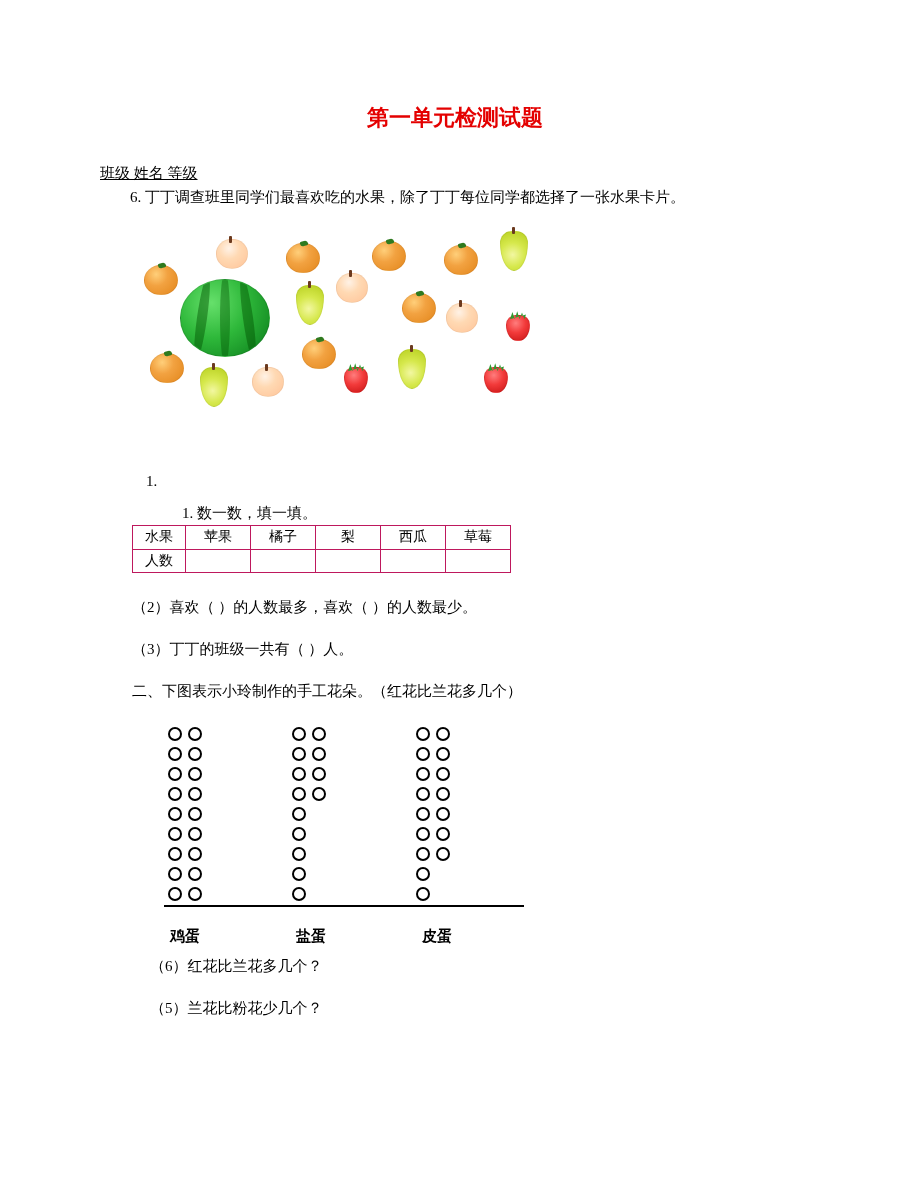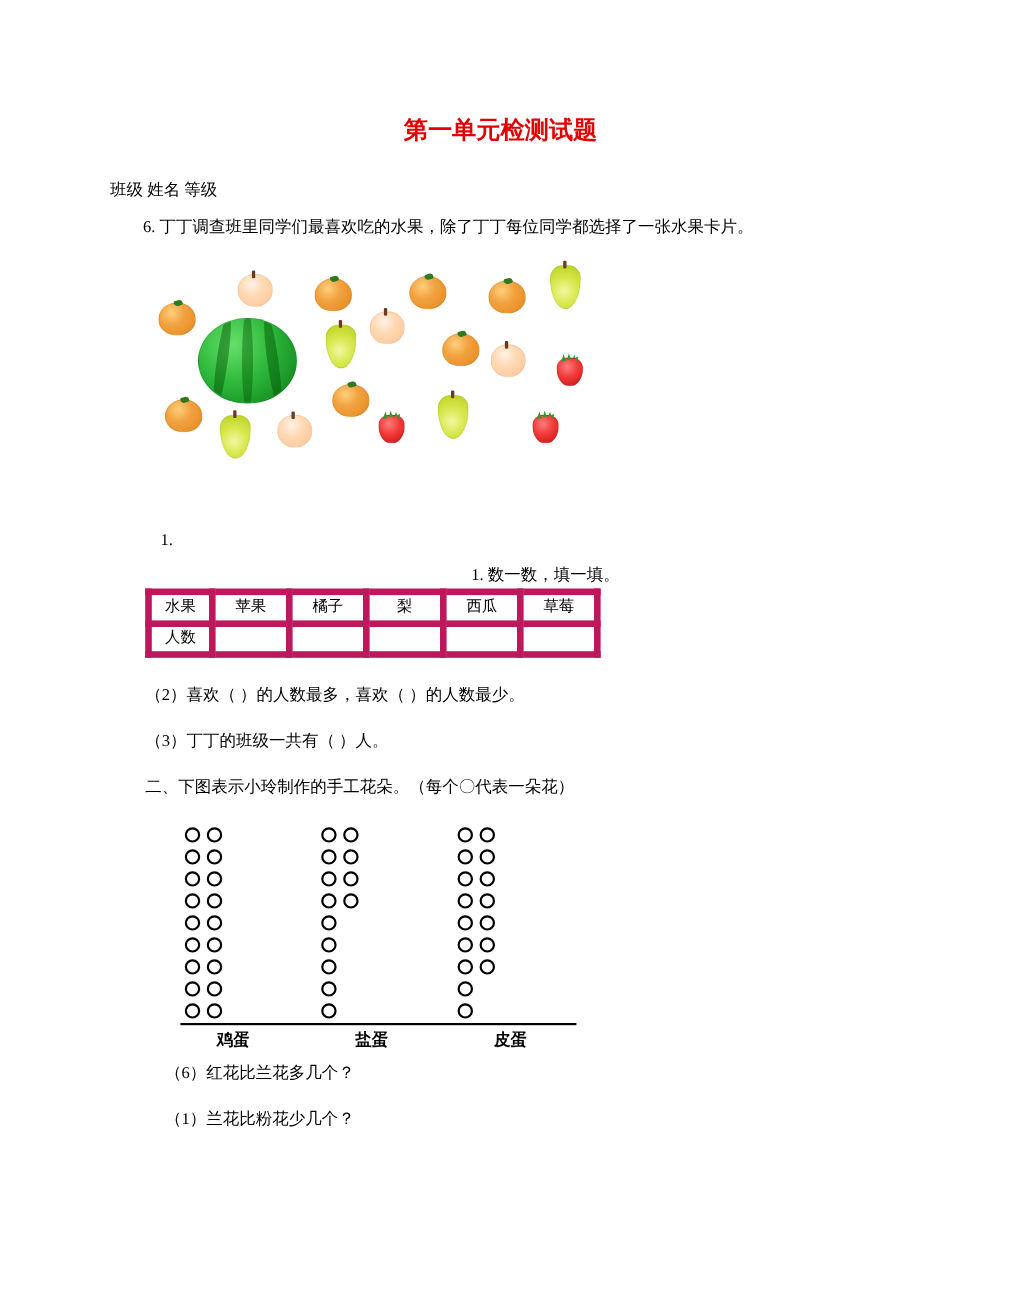--- a/index.html
+++ b/index.html
@@ -20,21 +20,21 @@
   }
   h1.title {
     margin: 0 0 26px 0;
     text-align: center;
     font-size: 22px;
     font-weight: bold;
     color: #e40000;
     font-family: "SimSun","宋体",serif;
   }
   .fields {
-    margin-bottom: 10px;
+    text-decoration: underline;
   }
   .indent {
     padding-left: 2em;
   }
   .fruit-stage {
     position: relative;
     width: 420px;
     height: 220px;
     margin: 18px 0 22px 44px;
   }
@@ -116,21 +116,21 @@
 
   .q-number {
     padding-left: 46px;
     margin-bottom: 8px;
   }
   .subtable {
     border-collapse: collapse;
     margin: 0 0 22px 32px;
   }
   .subtable td {
-    border: 6px solid #be185d;
+    border: 1px solid #be185d;
     width: 64px;
     height: 22px;
     text-align: center;
     font-size: 14px;
     padding: 0;
   }
   .subtable td.hdr { width: 52px; }
   .q-line { margin: 0 0 18px 32px; }
 
   .section-two { margin: 6px 0 18px 32px; }
@@ -170,21 +170,21 @@
     box-sizing: border-box;
   }
   .circ.ghost { visibility: hidden; }
   .tally-labels {
     display: flex;
     gap: 40px;
     padding: 2px 4px 0 4px;
     font-weight: bold;
     font-size: 15px;
   }
-  .tally-labels span { display:inline-block; width:84px; text-align:center; padding-left:2px; }
+  .tally-labels span { display:inline-block; width:84px; text-align:left; padding-left:2px;margin-top:15px; }
 
   .flower-labels { margin: 10px 0 18px 60px; }
   .sub-q { margin: 0 0 18px 50px; }
 </style>
 </head>
 <body>
 
 <div class="page">
 
   <h1 class="title">第一单元检测试题</h1>
@@ -216,21 +216,21 @@
     <div class="fruit pear" style="left:152px; top:58px;"></div>
     <div class="fruit pear" style="left:56px;  top:140px;"></div>
     <div class="fruit pear" style="left:254px; top:122px;"></div>
 
     <div class="fruit strawberry" style="left:362px; top:88px;"></div>
     <div class="fruit strawberry" style="left:200px; top:140px;"></div>
     <div class="fruit strawberry" style="left:340px; top:140px;"></div>
   </div>
 
   <div class="q-number">1.</div>
-  <div class="indent" style="padding-left:82px;text-align:center;">1. 数一数，填一填。</div>
+  <div class="indent" style="padding-left:82px;">1. 数一数，填一填。</div>
 
   <table class="subtable">
     <tbody>
         <tr>
       <td class="hdr">水果</td>
       <td>苹果</td>
       <td>橘子</td>
       <td>梨</td>
       <td>西瓜</td>
       <td>草莓</td>
@@ -242,21 +242,21 @@
       <td></td>
       <td></td>
       <td></td>
     </tr>
   </tbody>
     </table>
 
   <div class="q-line">（2）喜欢（  ）的人数最多，喜欢（  ）的人数最少。</div>
   <div class="q-line">（3）丁丁的班级一共有（  ）人。</div>
 
-  <div class="section-two">二、下图表示小玲制作的手工花朵。（每个〇代表一朵花）</div>
+  <div class="section-two">二、下图表示小玲制作的手工花朵。（红花比兰花多几个）</div>
 
   <div class="tally-box">
     <div class="tally-row">
       <div class="tally-col">
         <div class="tally-grid" id="col1">
             <div class="tally-pair">
               <div class="circ"></div>
               <div class="circ"></div>
             </div>
             <div class="tally-pair">
@@ -376,15 +376,15 @@
     </div>
     <div class="tally-labels">
       <span>鸡蛋</span>
       <span>盐蛋</span>
       <span>皮蛋</span>
     </div>
   </div>
 
 
   <div class="sub-q">（6）红花比兰花多几个？</div>
-  <div class="sub-q">（1）兰花比粉花少几个？</div>
+  <div class="sub-q">（5）兰花比粉花少几个？</div>
 
 </div>
 
 </body></html>

